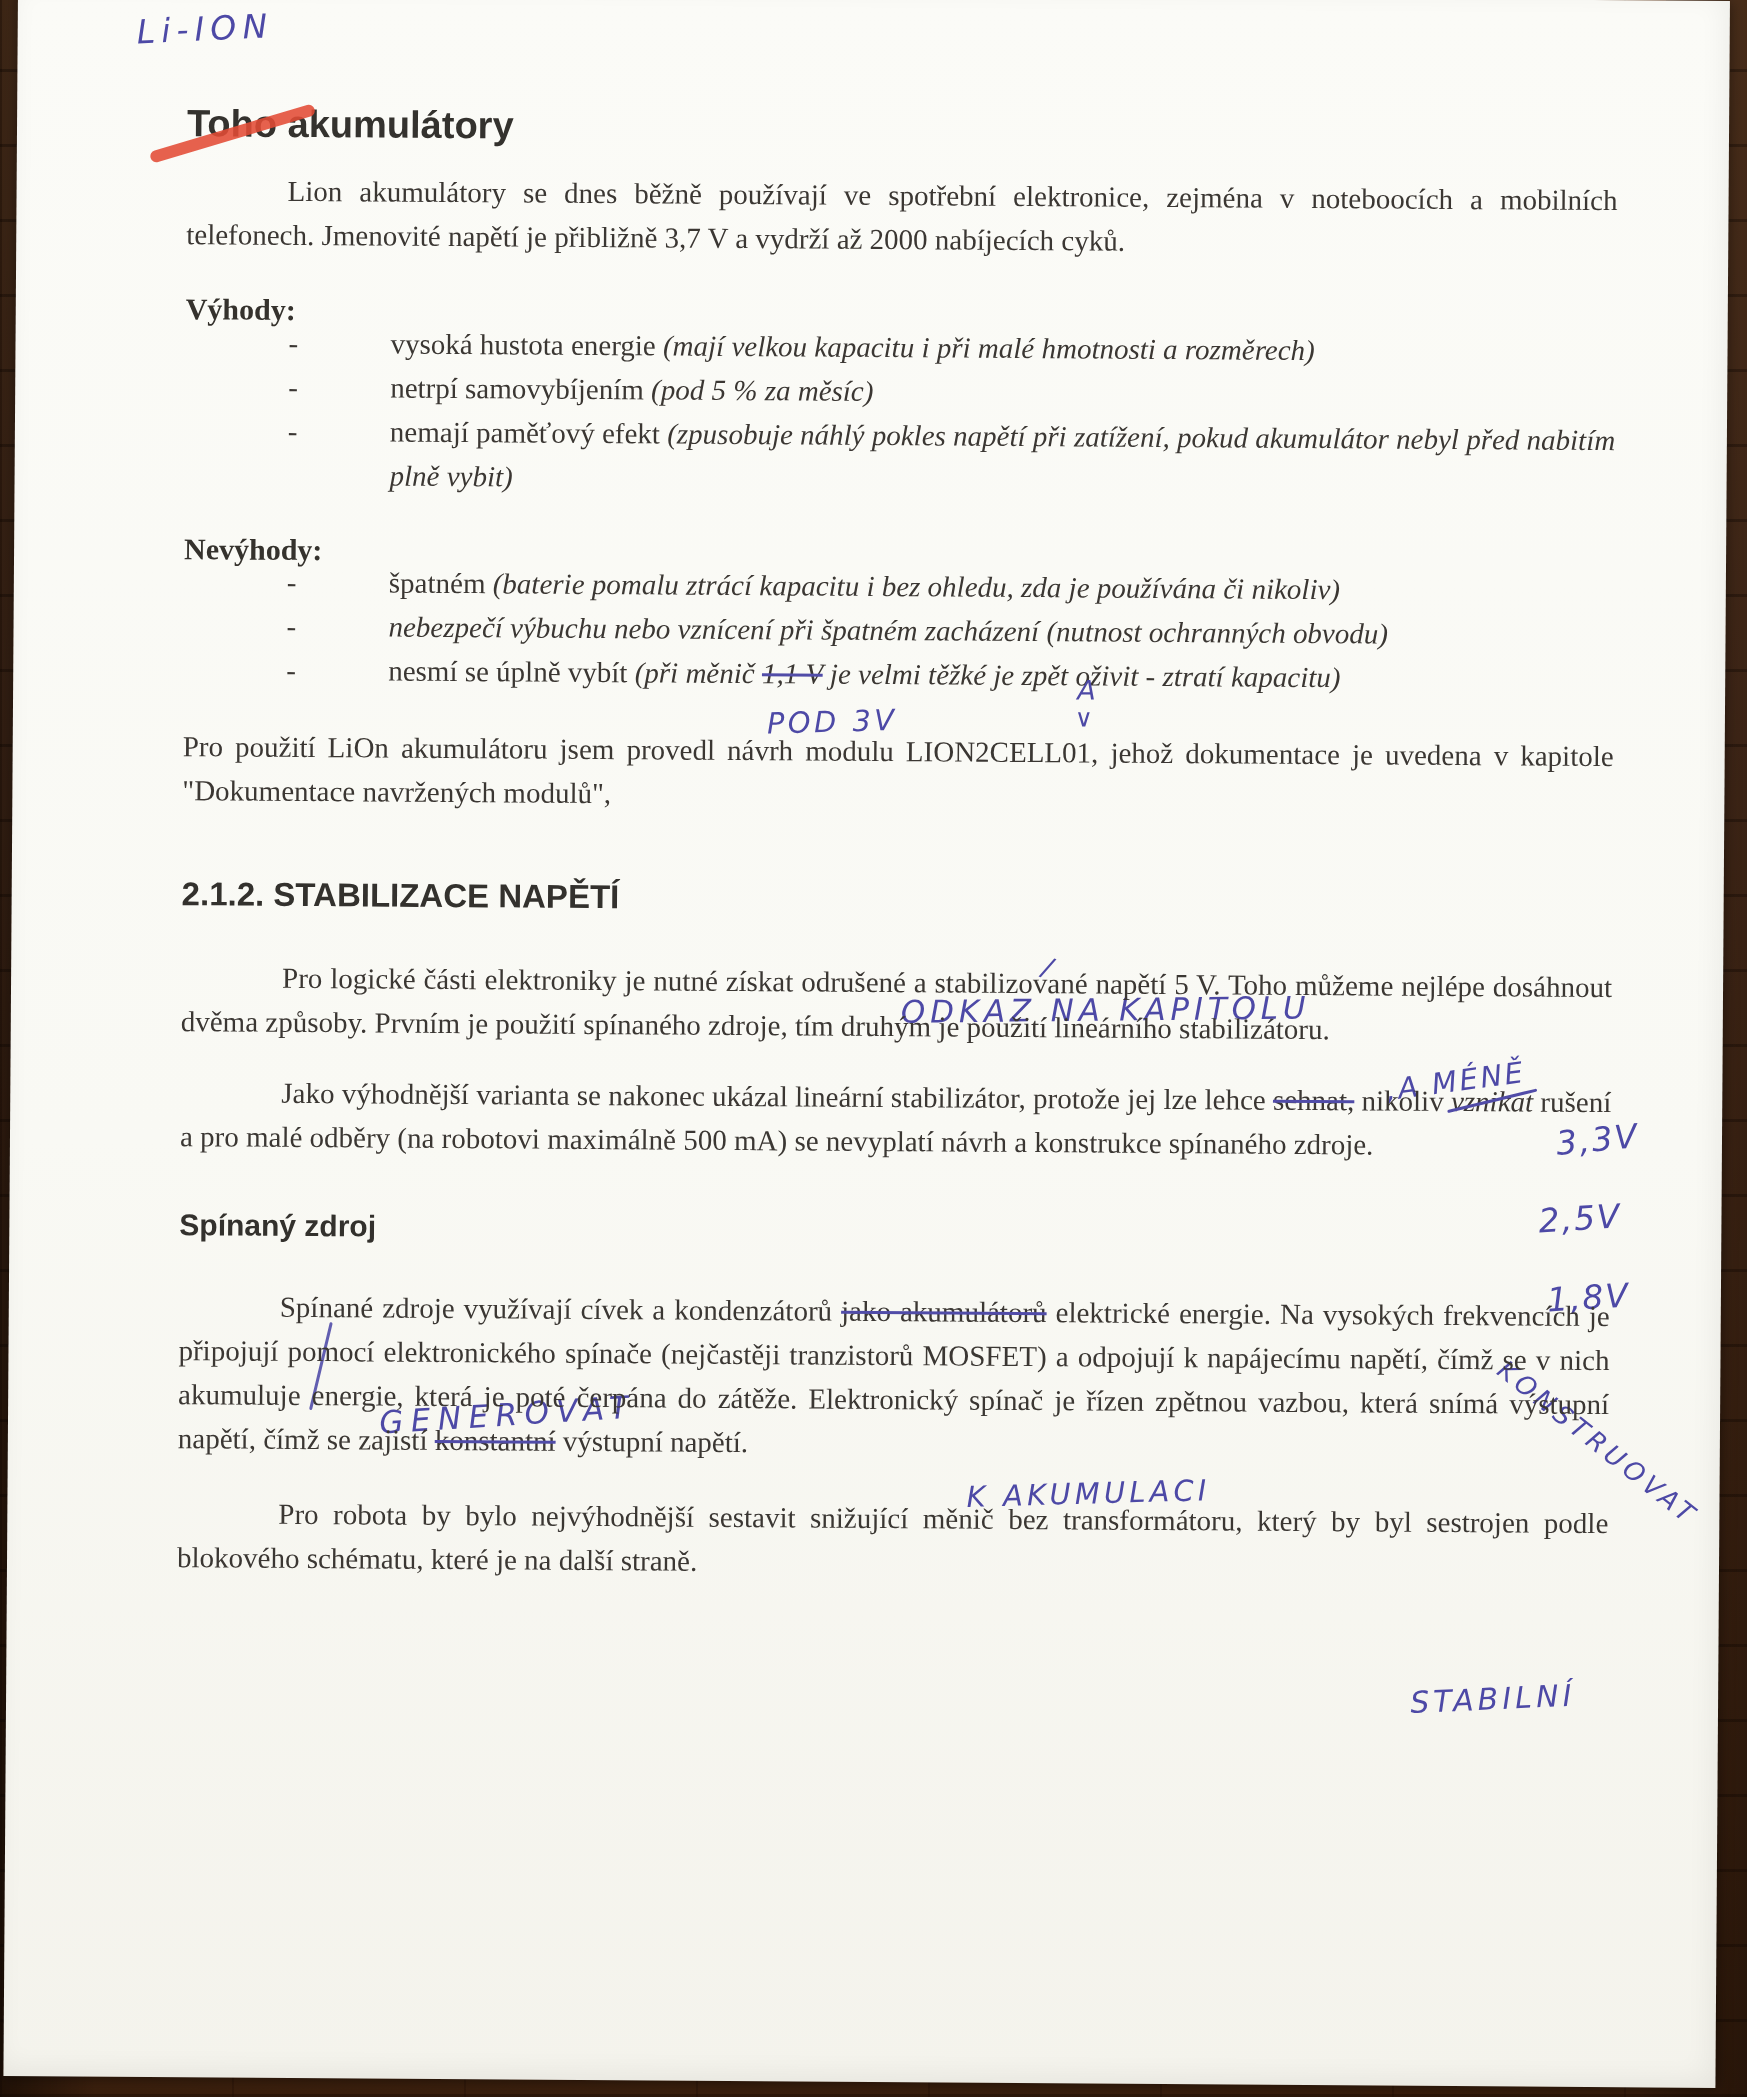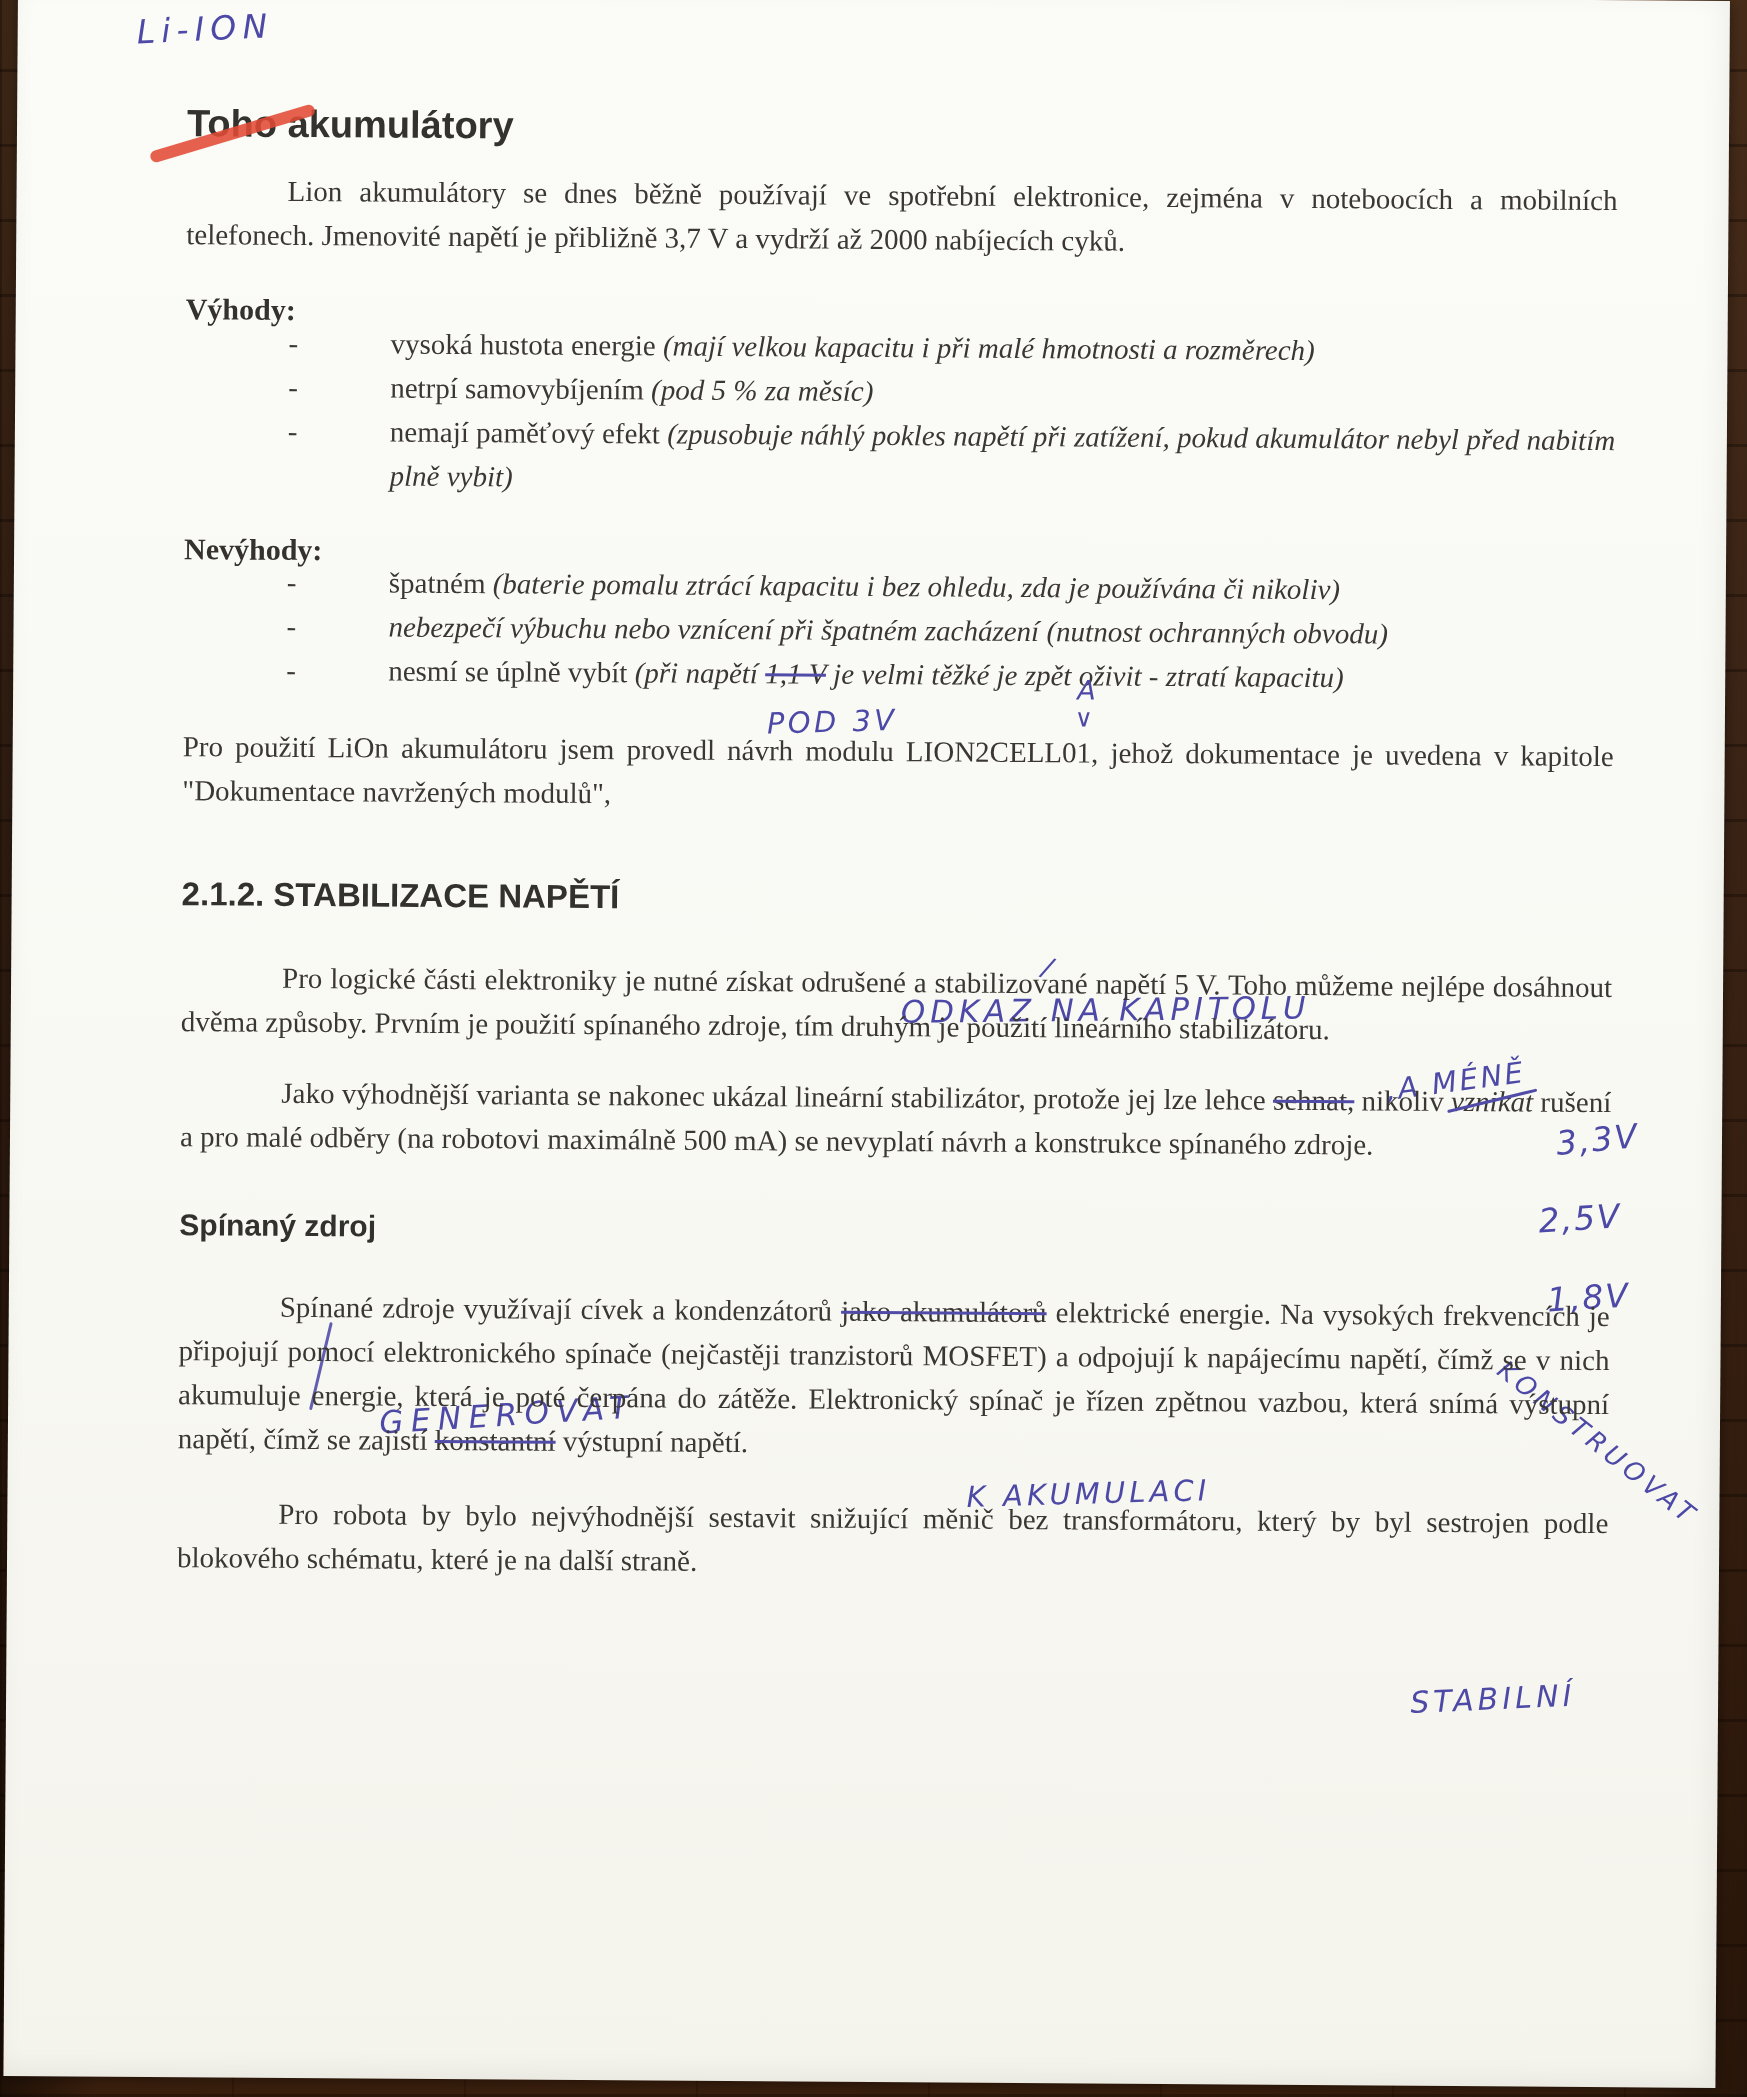--- a/index.html
+++ b/index.html
@@ -123,21 +123,21 @@
     <ul class="vlist">
       <li><span class="dash">-</span><span>vysoká hustota energie </span><span class="it">(mají velkou kapacitu i při malé hmotnosti a rozměrech)</span></li>
       <li><span class="dash">-</span><span>netrpí samovybíjením </span><span class="it">(pod 5 % za měsíc)</span></li>
       <li><span class="dash">-</span><span>nemají paměťový efekt </span><span class="it">(zpusobuje náhlý pokles napětí při zatížení, pokud akumulátor nebyl  před nabitím plně vybit)</span></li>
     </ul>
 
     <h2 class="list-label">Nevýhody:</h2>
     <ul class="vlist dlist">
       <li><span class="dash">-</span><span>špatném </span><span class="it">(baterie pomalu ztrácí kapacitu i bez ohledu, zda je používána či nikoliv)</span></li>
       <li><span class="dash">-</span><span class="it">nebezpečí výbuchu nebo vznícení při špatném zacházení (nutnost ochranných obvodu)</span></li>
-      <li><span class="dash">-</span><span>nesmí se úplně vybít </span><span class="it">(při napětí </span><span class="it strike-b">1,1 V</span><span class="it"> je velmi těžké je zpět oživit - ztratí kapacitu)</span></li>
+      <li><span class="dash">-</span><span>nesmí se úplně vybít </span><span class="it">(při měnič </span><span class="it strike-b">1,1 V</span><span class="it"> je velmi těžké je zpět oživit - ztratí kapacitu)</span></li>
     </ul>
 
     <p class="module-p"><span>Pro použití LiOn akumulátoru jsem provedl návrh modulu </span><span class="module-wrap"><span>LION2CELL01</span><span class="ins-a">A</span><span class="ins-caret">∨</span></span><span>, jehož dokumentace je uvedena v kapitole "Dokumentace navržených modulů",</span></p>
 
     <h2 class="section-h">2.1.2. STABILIZACE NAPĚTÍ</h2>
 
     <p class="p3 indent">Pro logické části elektroniky je nutné získat odrušené a stabilizované napětí 5 V. Toho můžeme nejlépe dosáhnout dvěma způsoby. Prvním je použití spínaného zdroje, tím druhým je použití lineárního stabilizátoru.</p>
 
     <p class="p4 indent"><span>Jako výhodnější varianta se nakonec ukázal lineární stabilizátor, protože jej lze lehce </span><span class="strike-b">sehnat,</span><span> nikoliv </span><span class="strike-diag">vznikat</span><span> rušení a pro malé odběry (na robotovi maximálně 500 mA) se nevyplatí návrh a konstrukce spínaného zdroje.</span></p>
 

